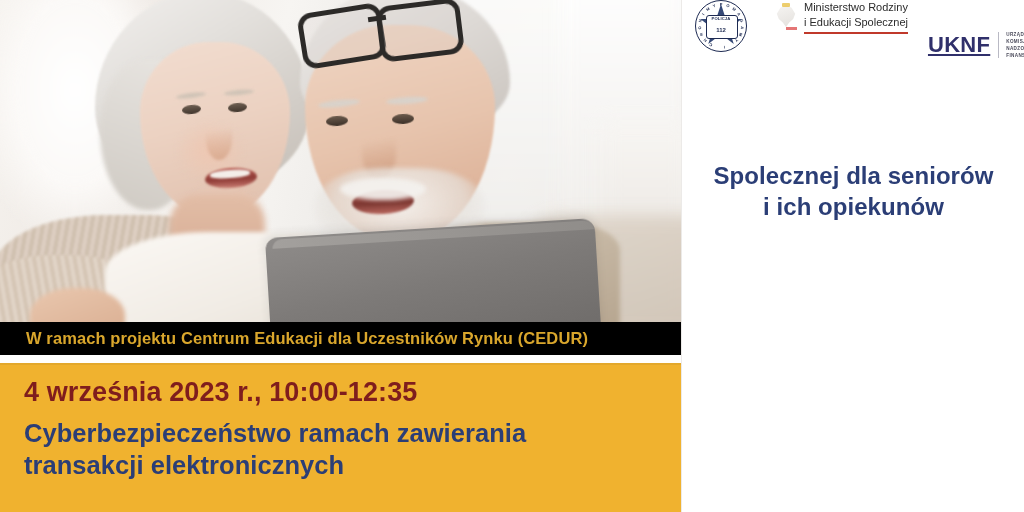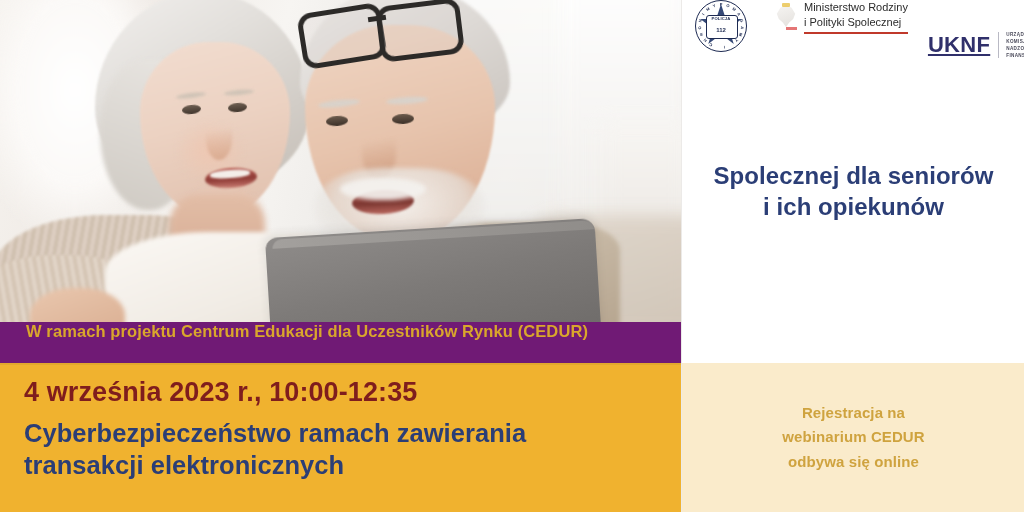--- a/index.html
+++ b/index.html
@@ -146,23 +146,23 @@
   .tablet{position:absolute;left:268px;top:228px;width:330px;height:110px;
     background:linear-gradient(170deg,#8f8c8a 0%,#7d7a78 50%,#6f6c6a 100%);
     border-radius:12px 14px 0 0;transform:rotate(-3.5deg);filter:blur(.4px);
     box-shadow:0 -2px 10px rgba(0,0,0,.10);}
   .tablet-edge{position:absolute;left:272px;top:230px;width:322px;height:9px;
     background:linear-gradient(90deg,#a3a09d,#908d8a);border-radius:10px 10px 0 0;
     transform:rotate(-3.5deg);filter:blur(.6px);}
 
   
   .cedur-band{
-    position:absolute;left:0;top:322px;width:681px;height:41px;
-    background:#701a75;
-    display:flex;align-items:flex-start;
+    position:absolute;left:0;top:322px;width:681px;height:33px;
+    background:#000000;
+    display:flex;align-items:center;
   }
   .cedur-text{
     margin-left:26px;
     font-size:16.5px;font-weight:700;letter-spacing:.1px;
     color:#d9a62c;
     white-space:nowrap;
   }
 
   
   .amber-block{
@@ -396,21 +396,21 @@
       </div>
 
       <div class="logo-ministry">
         <div class="eagle">
           <div class="eagle-body"></div>
           <div class="eagle-crown"></div>
           <div class="eagle-base"></div>
         </div>
         <div class="ministry-txt">
           <div class="ministry-l1">Ministerstwo Rodziny</div>
-          <div class="ministry-l2">i Polityki Spolecznej</div>
+          <div class="ministry-l2">i Edukacji Spolecznej</div>
           <div class="ministry-rule"></div>
         </div>
       </div>
 
       <div class="logo-uknf">
         <div class="uknf-word">UKNF</div>
         <div class="uknf-div"></div>
         <div class="uknf-sub">
           <div>URZĄD</div>
           <div>KOMISJI</div>
@@ -418,21 +418,14 @@
           <div>FINANSOWEGO</div>
         </div>
       </div>
     </div>
 
     <div class="headline">
       <div>Spolecznej dla seniorów</div>
       <div>i ich opiekunów</div>
     </div>
 
-    <div class="cream-block">
-      <div class="register-text">
-        <div>Rejestracja na</div>
-        <div>webinarium CEDUR</div>
-        <div>odbywa się online</div>
-      </div>
-    </div>
   </div>
 </div>
 
 </body></html>

